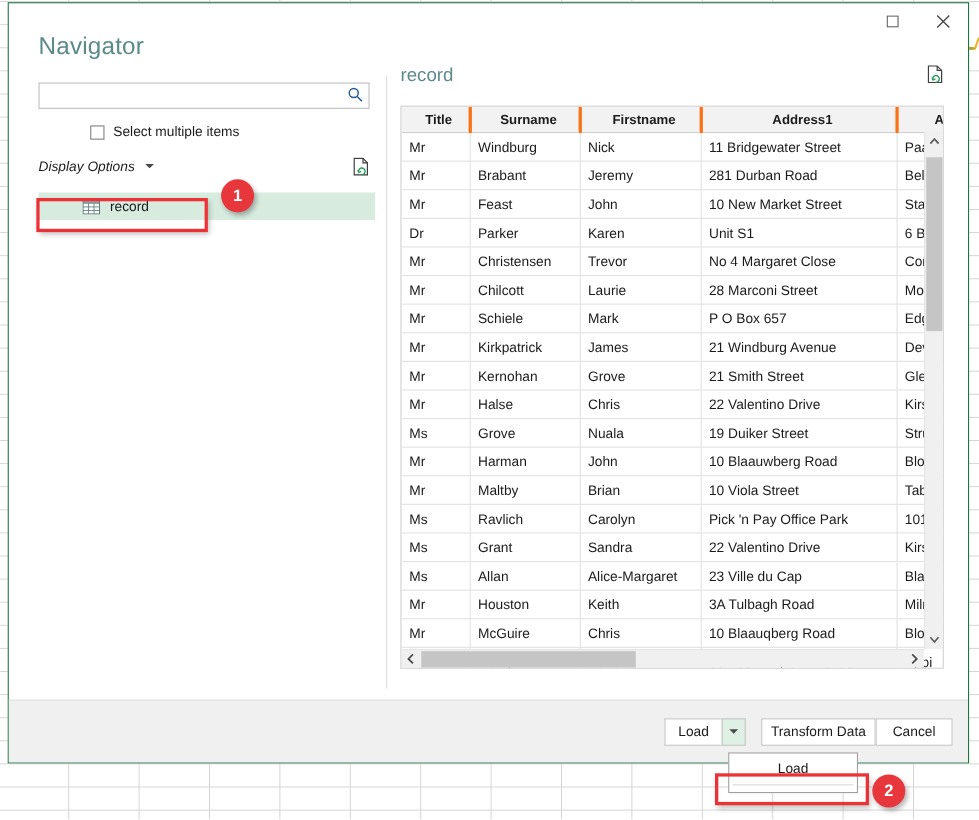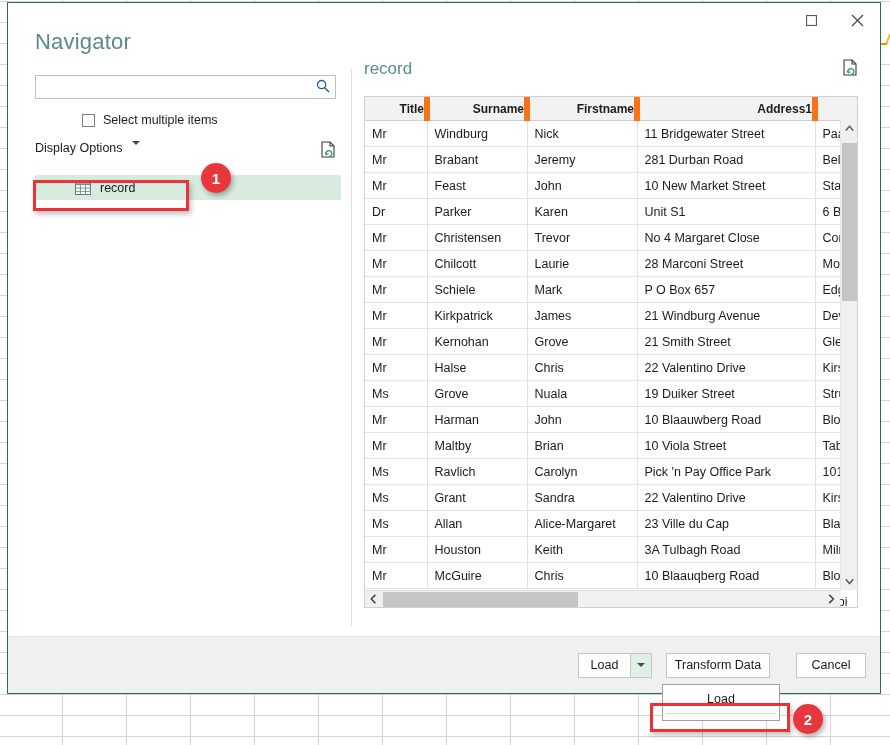--- a/index.html
+++ b/index.html
@@ -65,21 +65,21 @@
     display: flex;
     flex-direction: column;
   }
 
   
   .titlebar {
     height: 32px;
     flex: 0 0 32px;
     display: flex;
     justify-content: flex-end;
-    align-items: flex-end;
+    align-items: center;
     position: relative;
   }
   .win-btn {
     width: 46px;
     height: 30px;
     display: flex;
     align-items: center;
     justify-content: center;
     background: transparent;
     border: none;
@@ -175,23 +175,25 @@
     flex: 0 0 13px;
   }
   .check-label {
     font-size: 12.5px;
     color: #1b1b1b;
   }
 
   
   .display-row {
     display: flex;
+    align-items: center;
     margin-top: 12px;
     width: 301px;
     height: 20px;
+    font-style: italic;
   }
   .display-label {
     font-size: 12.5px;
     color: #1b1b1b;
   }
   .caret-down {
     width: 0; height: 0;
     border-left: 4px solid transparent;
     border-right: 4px solid transparent;
     border-top: 4px solid #4a4a4a;
@@ -259,25 +261,25 @@
   }
   table.preview {
     border-collapse: collapse;
     table-layout: fixed;
     width: 560px;
     font-size: 12.5px;
   }
   table.preview th {
     background: #f2f2f2;
     font-weight: bold;
-    text-align: right;
+    text-align: center;
     color: #1b1b1b;
     height: 23px;
     padding: 0 0 0 7px;
-    border-right: 6px solid #f97316;
+    border-right: 3px solid #f97316;
     border-bottom: 1px solid #d0d0d0;
     white-space: nowrap;
     overflow: hidden;
     font-size: 12px;
   }
   table.preview td {
     height: 25px;
     padding: 0 0 0 7px;
     border-right: 1px solid #e2e2e2;
     border-bottom: 1px solid #e2e2e2;
@@ -380,21 +382,21 @@
     border-right: none;
     width: 52px;
     padding: 0;
   }
   .split-arrow {
     width: 22px;
     padding: 0;
     background: #dff0e4;
     border-left: 1px solid #c6c6c6;
   }
-  .btn-transform { margin-right: 26px; width: 104px; padding: 0; }
+  .btn-transform { margin-right: 0; width: 104px; padding: 0; }
   .btn-cancel { width: 70px; padding: 0; }
 
   
   .dropdown {
     position: absolute;
     left: 662px;
     top: 684px;
     width: 118px;
     background: #ffffff;
     border: 1px solid #a0a0a0;

